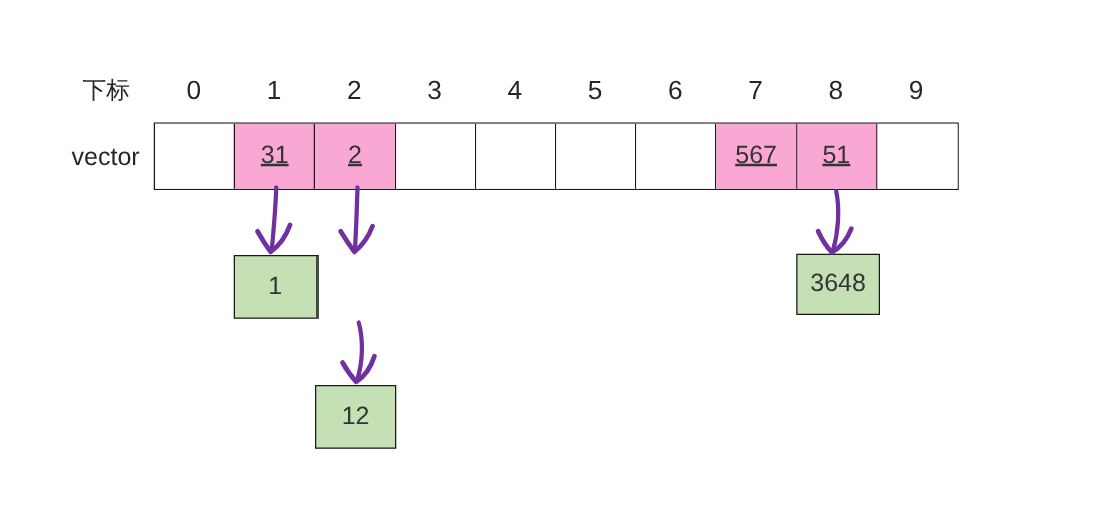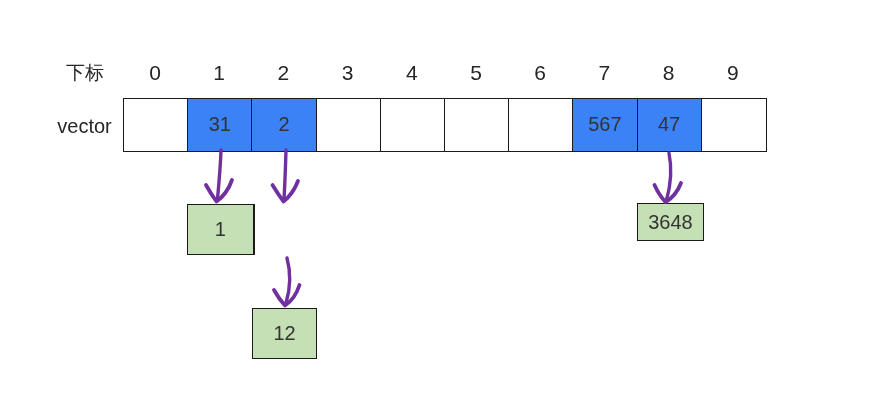--- a/index.html
+++ b/index.html
@@ -39,38 +39,38 @@
   }
   .cell {
     width: 64.2px; height: 51.8px;
     box-sizing: border-box;
     border-right: 1.6px solid #1a1a1a;
     display: flex; align-items: center; justify-content: center;
     font-size: 20px; color: #333333;
     background: #ffffff;
   }
   .cell:last-child { border-right: none; }
-  .cell.filled { background: #3b82f6; }
+  .cell.filled { background: #f9a8d4; text-decoration: underline; }
 
   
   .node-box {
     display: flex;
     border: 1.6px solid #1a1a1a;
     background: #c5e0b4;
   }
   .node-cell {
     box-sizing: border-box;
     display: flex; align-items: center; justify-content: center;
     font-size: 20px; color: #333333;
   }
   .pair-box { left: 187px; top: 204px; }
   .pair-box .node-cell { width: 65.5px; height: 49px; }
   .pair-box .node-cell:first-child { border-right: 1.6px solid #1a1a1a; }
   .box-3648 { left: 637px; top: 203px; }
-  .box-3648 .node-cell { width: 65px; height: 36px; }
+  .box-3648 .node-cell { width: 65px; height: 47px; }
   .box-12 { left: 252px; top: 308px; }
   .box-12 .node-cell { width: 63px; height: 49px; text-align: center; }
 
   
   #arrows {
     position: absolute; left: 0; top: 0;
     width: 891px; height: 414px;
     pointer-events: none;
   }
   #arrows path {
@@ -103,21 +103,21 @@
 
   <div class="abs vector-row">
     <div class="cell"></div>
     <div class="cell filled">31</div>
     <div class="cell filled">2</div>
     <div class="cell"></div>
     <div class="cell"></div>
     <div class="cell"></div>
     <div class="cell"></div>
     <div class="cell filled">567</div>
-    <div class="cell filled">47</div>
+    <div class="cell filled">51</div>
     <div class="cell"></div>
   </div>
 
   <div class="abs node-box pair-box">
     <div class="node-cell">1</div>
   </div>
 
   <div class="abs node-box box-3648">
     <div class="node-cell">3648</div>
   </div>

